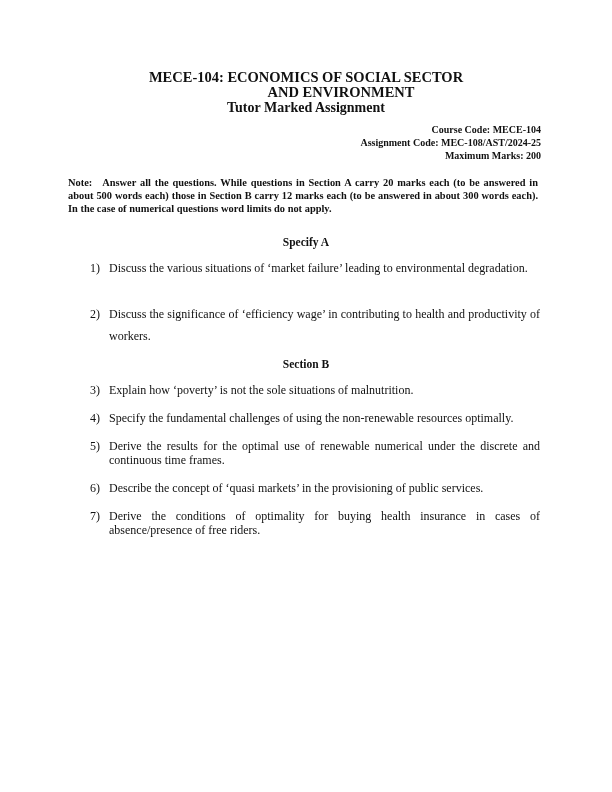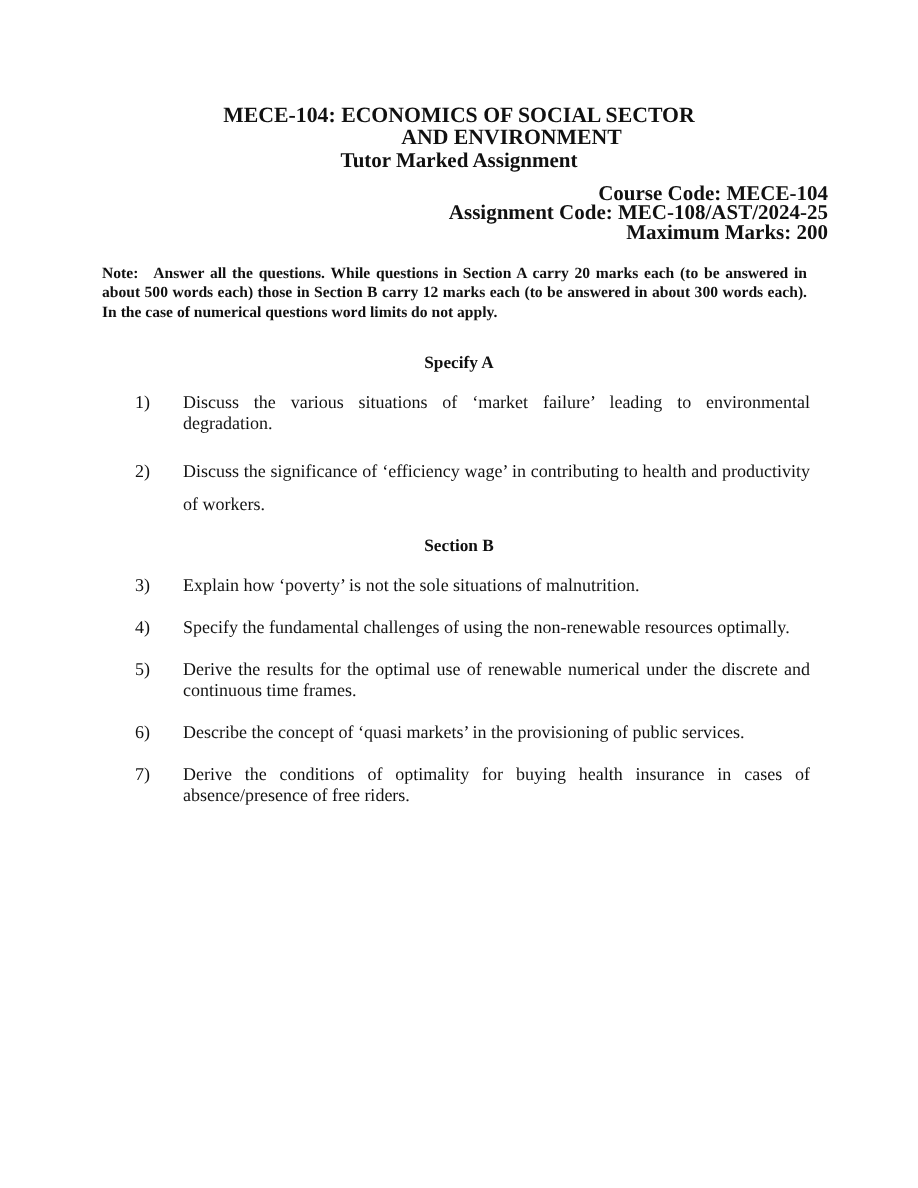--- a/index.html
+++ b/index.html
@@ -3,35 +3,35 @@
   <meta charset="utf-8">
   <style>
     html, body { margin: 0; padding: 0; background: #ffffff; }
     body { width: 612px; height: 792px; position: relative; overflow: hidden;
       font-family: "Liberation Serif", serif; color: #111; }
     .title { position: absolute; left: 0; width: 612px; text-align: center;
       font-weight: bold; font-size: 14.5px; line-height: 15px; }
     #t1 { top: 70px; }
     #t2 { top: 85px; padding-left: 35px; }
     #t3 { top: 100px; font-size: 14px; }
-    .meta { position: absolute; right: 60px; text-align: right; font-weight: bold;
-      font-size: 14px; line-height: 13px; }
+    .meta { position: absolute; right: 71px; text-align: right; font-weight: bold;
+      font-size: 10px; line-height: 13px; }
     #m1 { top: 123px; }
     #m2 { top: 136px; }
     #m3 { top: 149px; }
     .note { position: absolute; left: 68px; width: 470px; top: 176px;
       font-weight: bold; font-size: 10.4px; line-height: 13px; text-align: justify; }
     .note .lbl { margin-right: 10px; }
     .section { position: absolute; left: 0; width: 612px; text-align: center;
       font-weight: bold; font-size: 11.5px; }
     #secA { top: 236px; }
     #secB { top: 358px; font-family: Liberation Serif, serif; }
     .q { position: absolute; left: 90px; width: 450px; font-size: 12px; line-height: 13.5px; }
     .q .num { position: absolute; left: 0; top: 0; }
-    .q .txt { display: block; margin-left: 32px; text-align: justify; }
+    .q .txt { display: block; margin-left: 19px; text-align: justify; }
     #q1 { top: 262px; }
     #q2 { top: 303px; line-height: 22px; }
     #q3 { top: 384px; }
     #q4 { top: 412px; }
     #q5 { top: 440px; }
     #q6 { top: 482px; }
     #q7 { top: 510px; }
   </style>
 </head>
 <body>

